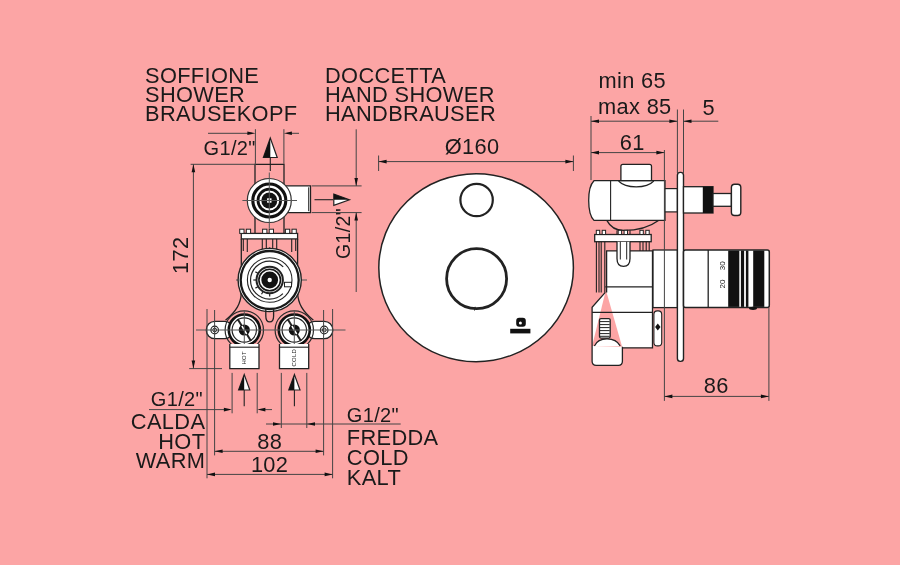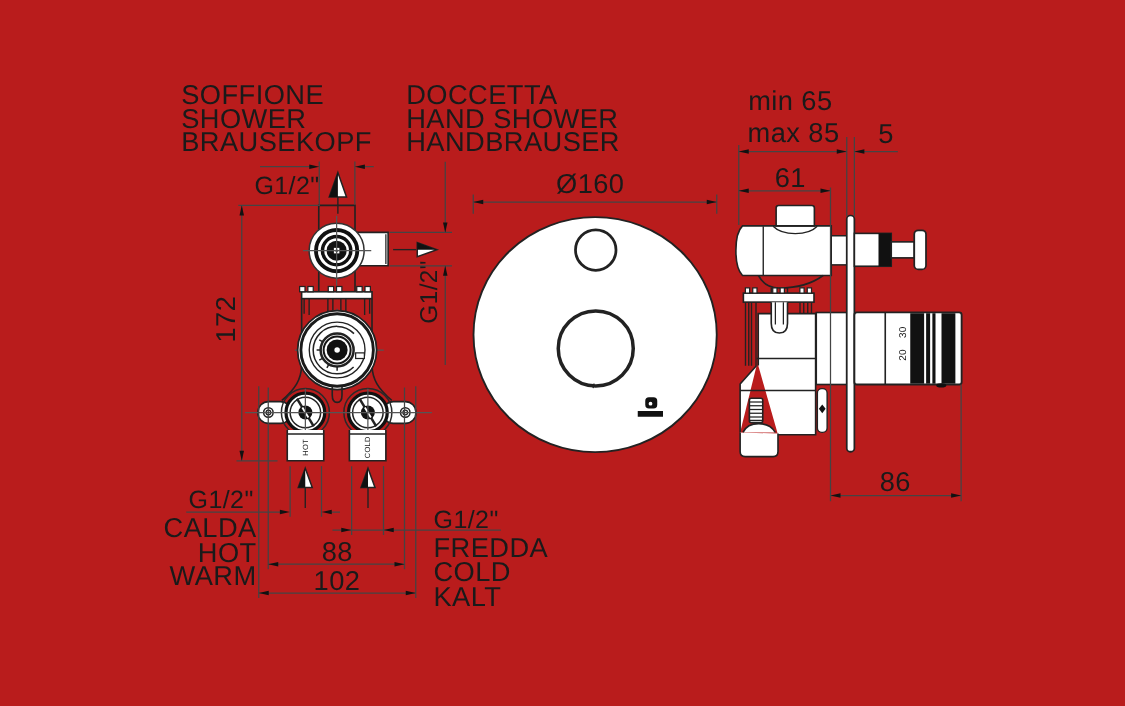--- a/index.html
+++ b/index.html
@@ -1,16 +1,16 @@
 <!DOCTYPE html>
 <html><head>
 <meta charset="utf-8">
 <style>
   html,body{margin:0;padding:0;background:#fff;}
-  #stage{position:relative;width:900px;height:565px;background:#b91c1c;overflow:hidden;}
+  #stage{position:relative;width:900px;height:565px;background:#fca5a5;overflow:hidden;}
   svg{position:absolute;top:0;left:0;}
   text{font-family:"Liberation Sans", sans-serif;fill:#1a1a1a;-webkit-font-smoothing:antialiased;}
   #stage{-webkit-font-smoothing:antialiased;}
 </style>
 </head>
 <body>
 <div id="stage">
 <svg width="900" height="565" viewBox="0 0 900 565">
 
 <g font-size="21.8" letter-spacing="0.35">

